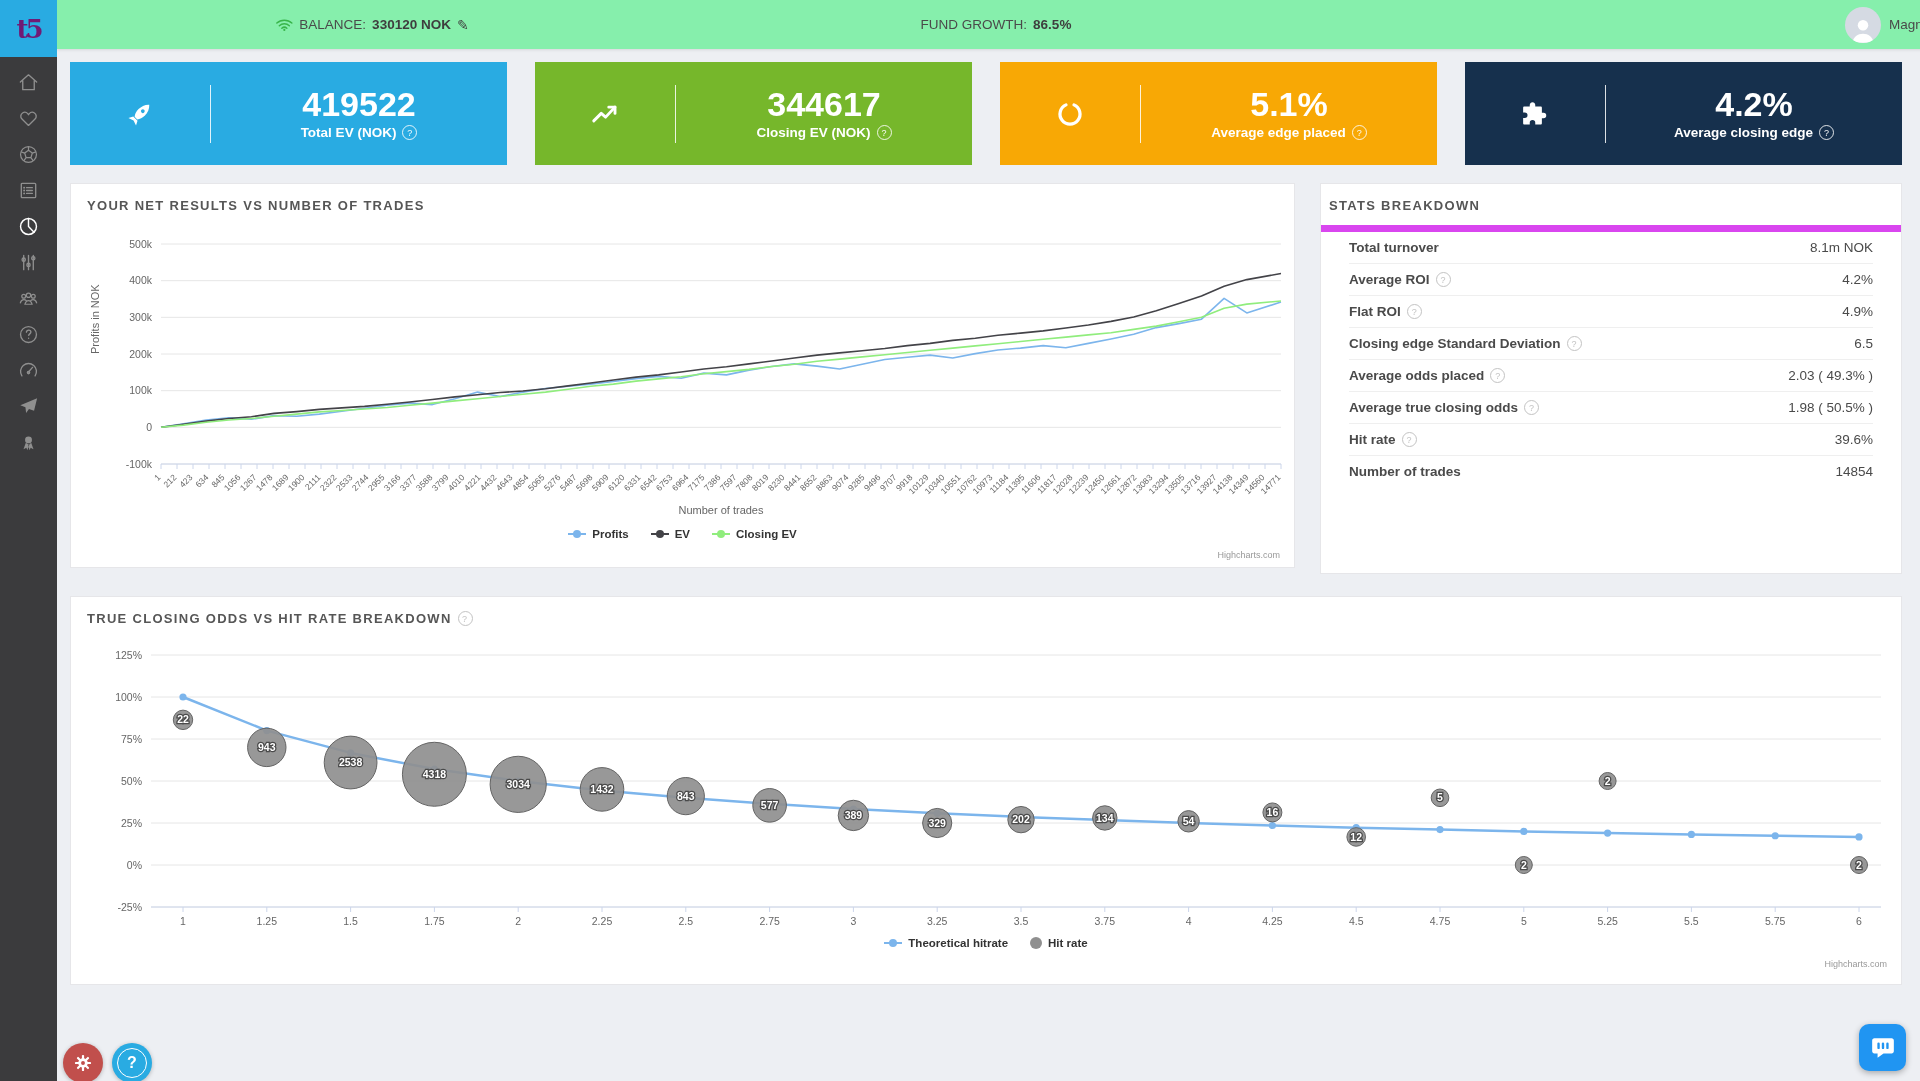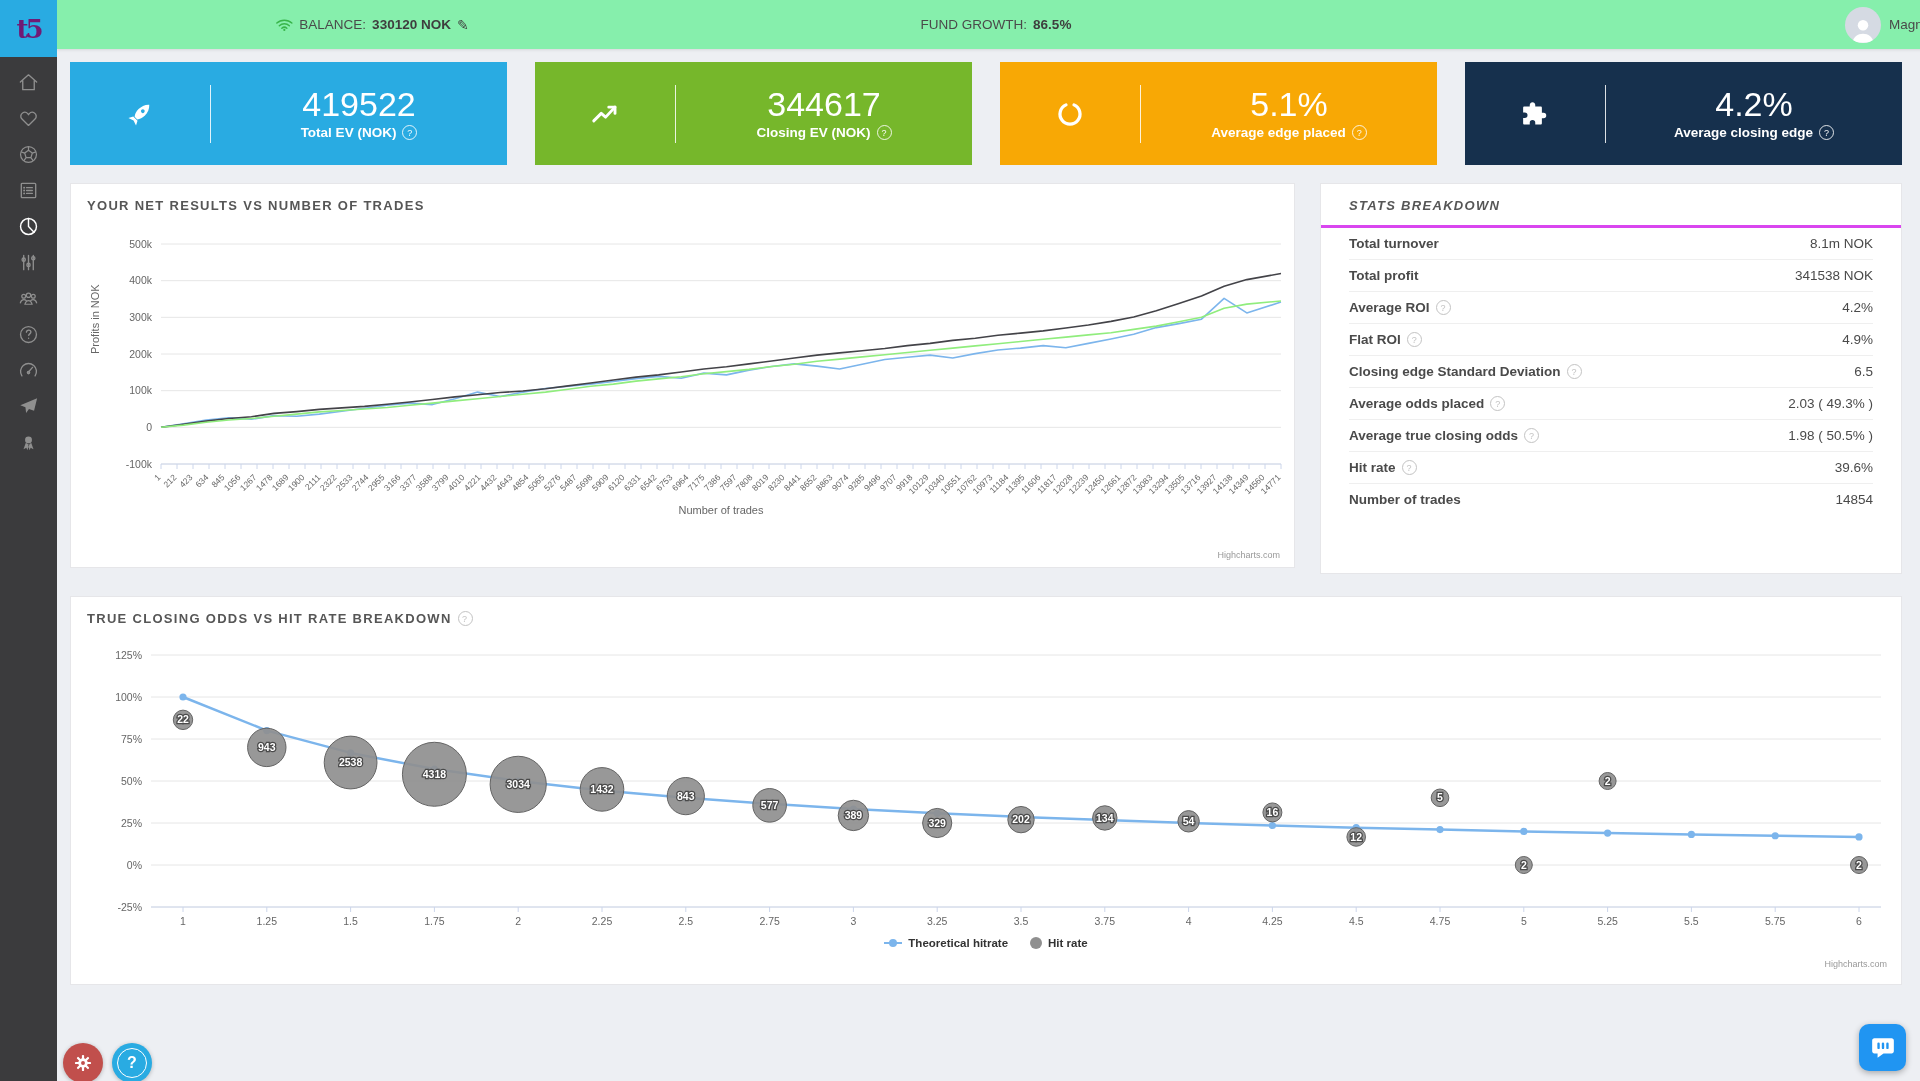--- a/index.html
+++ b/index.html
@@ -23,35 +23,35 @@
   .pencil{font-size:14px;color:#3e3e3e;cursor:pointer;line-height:1;}
   .avatar{width:36px;height:36px;border-radius:50%;background:#d5dae3;display:flex;align-items:flex-end;justify-content:center;overflow:hidden;}
 
   
   .cards{position:absolute;left:70px;top:62px;width:1832px;display:flex;gap:28px;}
   .card{width:437px;height:103px;display:flex;color:#fff;}
   .card-icon{width:140px;display:flex;align-items:center;justify-content:center;}
   .card-icon svg{width:30px;height:30px;}
   .card-div{width:1px;height:58px;background:rgba(255,255,255,.85);align-self:center;}
   .card-body{flex:1;display:flex;flex-direction:column;align-items:center;justify-content:center;}
-  .card-value{font-size:34px;font-weight:400;line-height:1.05;}
+  .card-value{font-size:34px;font-weight:700;line-height:1.05;}
   .card-label{font-size:13.5px;font-weight:700;margin-top:3px;display:flex;align-items:center;}
 
   .info{display:inline-flex;width:13px;height:13px;border:1px solid #c3c3c3;border-radius:50%;color:#c3c3c3;
         font-size:9px;align-items:center;justify-content:center;margin-left:6px;flex:none;font-weight:400;}
   .info.w{border-color:rgba(255,255,255,.85);color:rgba(255,255,255,.95);}
 
   
   .panel{position:absolute;background:#fff;border:1px solid #e6e6e9;box-sizing:border-box;}
   .panel-title{position:absolute;left:16px;top:14px;font-size:13px;font-weight:700;letter-spacing:1.3px;color:#565656;display:flex;align-items:center;}
   #chart1-panel{left:70px;top:183px;width:1225px;height:385px;}
   #stats-panel{left:1320px;top:183px;width:582px;height:391px;}
   #chart2-panel{left:70px;top:596px;width:1832px;height:389px;}
 
-  #stats-panel .panel-title{position:static;padding:14px 28px 12px;border-bottom:3px solid #d946ef;font-style:italic;}
+  #stats-panel .panel-title{position:static;padding:14px 8px 12px;border-bottom:7px solid #d946ef;}
   .stat-row{display:flex;justify-content:space-between;align-items:center;height:31px;margin:0 28px;border-bottom:1px solid #efefef;font-size:13.5px;color:#4a4a4a;}
   .stat-row:last-child{border-bottom:none;}
   .stat-label{font-weight:700;display:flex;align-items:center;}
   .stat-value{font-weight:400;}
 
   .chart-svg{position:absolute;left:0;top:0;}
   .axis-title-y{position:absolute;left:18px;top:170px;transform:rotate(-90deg);transform-origin:left top;font-size:11px;color:#666;white-space:nowrap;}
   .axis-title-x{position:absolute;text-align:center;font-size:11px;color:#666;}
   .legend{position:absolute;width:100%;display:flex;justify-content:center;gap:22px;font-size:11.5px;font-weight:700;color:#333;}
   .legend-item{display:flex;align-items:center;gap:6px;cursor:pointer;}
@@ -405,33 +405,49 @@
         <line x1="1194" x2="1194" y1="280" y2="285" stroke="#ccd6eb" stroke-width="1"></line>
         <text x="1194" y="294" text-anchor="end" font-size="8.5" fill="#666" transform="rotate(-45 1194 294)">14560</text>
         <line x1="1210" x2="1210" y1="280" y2="285" stroke="#ccd6eb" stroke-width="1"></line>
         <text x="1210" y="294" text-anchor="end" font-size="8.5" fill="#666" transform="rotate(-45 1210 294)">14771</text>
         <polyline points="90.0,243.3 112.5,239.7 135.2,236.0 157.8,233.8 180.4,235.3 203.0,231.6 225.7,232.3 248.3,230.1 270.9,227.2 293.5,224.3 316.1,221.3 338.8,219.1 361.4,220.6 384.0,214.7 406.6,208.1 429.2,212.5 451.9,208.1 474.5,204.5 497.1,202.3 519.7,200.1 542.4,197.5 565.0,194.6 587.6,192.4 610.2,194.2 632.8,189.1 655.5,190.9 678.1,186.1 700.7,182.5 723.3,179.9 746.0,182.1 768.6,185.0 791.2,180.3 813.8,175.5 836.4,173.3 859.1,171.1 881.7,174.0 904.3,169.6 926.9,166.0 949.5,164.1 972.2,161.6 994.8,163.8 1017.4,159.4 1040.0,155.0 1062.7,150.2 1085.3,143.6 1107.9,139.6 1130.5,135.2 1153.1,114.3 1175.8,128.9 1210.0,118.1" fill="none" stroke="#7cb5ec" stroke-width="1.6" stroke-linejoin="round"></polyline>
         <polyline points="90.0,243.3 112.5,240.4 135.2,237.1 157.8,234.5 180.4,232.7 203.0,229.4 225.7,227.6 248.3,225.4 270.9,223.9 293.5,222.4 316.1,220.2 338.8,218.0 361.4,215.5 384.0,212.9 406.6,210.7 429.2,208.5 451.9,207.0 474.5,204.8 497.1,201.9 519.7,199.0 542.4,196.0 565.0,193.1 587.6,190.9 610.2,188.0 632.8,185.0 655.5,182.8 678.1,179.9 700.7,177.0 723.3,174.0 746.0,171.1 768.6,168.9 791.2,166.7 813.8,164.5 836.4,161.6 859.1,159.4 881.7,156.4 904.3,154.2 926.9,151.3 949.5,149.1 972.2,146.9 994.8,144.0 1017.4,141.0 1040.0,137.4 1062.7,133.0 1085.3,126.7 1107.9,119.4 1130.5,112.1 1153.1,102.2 1175.8,95.6 1210.0,89.5" fill="none" stroke="#434348" stroke-width="1.6" stroke-linejoin="round"></polyline>
         <polyline points="90.0,243.3 112.5,241.1 135.2,238.2 157.8,236.0 180.4,234.5 203.0,232.3 225.7,230.1 248.3,227.9 270.9,226.5 293.5,225.0 316.1,223.5 338.8,221.3 361.4,219.1 384.0,216.9 406.6,214.7 429.2,212.5 451.9,210.3 474.5,208.1 497.1,205.2 519.7,202.3 542.4,200.1 565.0,197.1 587.6,194.9 610.2,192.7 632.8,189.8 655.5,187.6 678.1,185.4 700.7,182.5 723.3,180.3 746.0,177.3 768.6,175.1 791.2,172.9 813.8,170.7 836.4,168.5 859.1,166.3 881.7,164.1 904.3,161.9 926.9,159.7 949.5,157.5 972.2,155.3 994.8,153.1 1017.4,150.9 1040.0,148.7 1062.7,145.4 1085.3,142.1 1107.9,137.7 1130.5,133.3 1153.1,124.2 1175.8,120.1 1210.0,117.0" fill="none" stroke="#90ed7d" stroke-width="1.6" stroke-linejoin="round"></polyline>
       </svg>
     <div class="axis-title-y">Profits in NOK</div>
     <div class="axis-title-x" style="left:90px;width:1120px;top:320px;">Number of trades</div>
+    <div class="legend" style="top:344px;" id="chart1-legend">
+        <span class="legend-item">
+          <span class="lg-line" style="background: rgb(124, 181, 236);">
+            <i style="background: rgb(124, 181, 236);"></i>
+          </span>
+          <span>Profits</span>
+        </span>
+        <span class="legend-item">
+          <span class="lg-line" style="background: rgb(67, 67, 72);">
+            <i style="background: rgb(67, 67, 72);"></i>
+          </span>
+          <span>EV</span>
+        </span>
+        <span class="legend-item">
+          <span class="lg-line" style="background: rgb(144, 237, 125);">
+            <i style="background: rgb(144, 237, 125);"></i>
+          </span>
+          <span>Closing EV</span>
+        </span>
+      </div>
     <div class="credit" style="top:366px;">Highcharts.com</div>
   </section>
 
   <section class="panel" id="stats-panel">
     <div class="panel-title">STATS BREAKDOWN</div>
     <div id="stats-rows">
         <div class="stat-row">
           <span class="stat-label">Total turnover</span>
           <span class="stat-value">8.1m NOK</span>
-        </div>
-        <div class="stat-row">
-          <span class="stat-label">Total profit</span>
-          <span class="stat-value">341538 NOK</span>
         </div>
         <div class="stat-row">
           <span class="stat-label">Average ROI<span class="info">?</span></span>
           <span class="stat-value">4.2%</span>
         </div>
         <div class="stat-row">
           <span class="stat-label">Flat ROI<span class="info">?</span></span>
           <span class="stat-value">4.9%</span>
         </div>
         <div class="stat-row">

